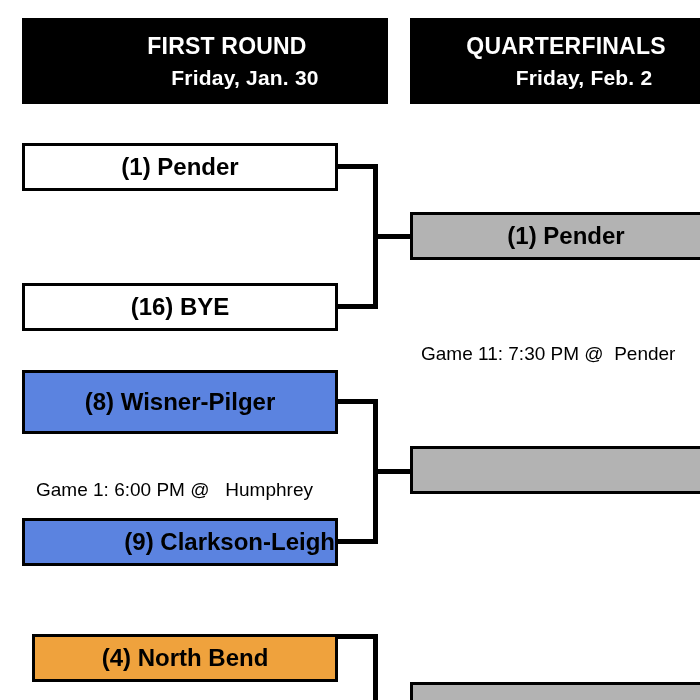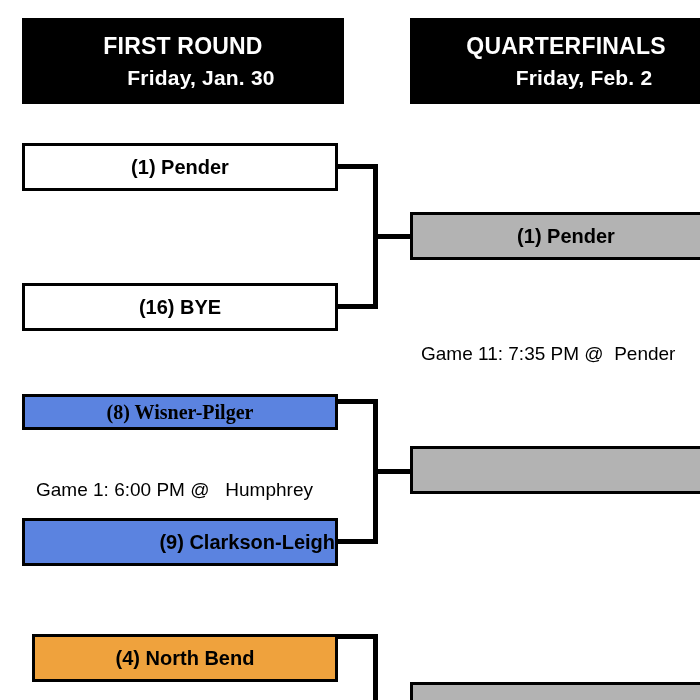--- a/index.html
+++ b/index.html
@@ -44,21 +44,21 @@
 
   
   .slot {
     position: absolute;
     box-sizing: border-box;
     border: 3px solid #000000;
     display: flex;
     align-items: center;
     justify-content: center;
     text-align: center;
-    font-size: 20px;
+    font-size: 24px;
     font-weight: bold;
     color: #000000;
     line-height: 1.0;
     white-space: nowrap;
     overflow: hidden;
   }
   .slot.white  { background: #ffffff; }
   .slot.blue   { background: #5B83E0; }
   .slot.orange { background: #EFA23D; }
   .slot.gray   { background: #B3B3B3; }
@@ -83,21 +83,21 @@
     color: #000000;
     white-space: pre;
     line-height: 1.0;
   }
 </style>
 </head>
 <body>
 
 <div id="bracket-root">
 
-  <div class="round-header" style="left:22px; top:18px; width:322px; height:86px;">
+  <div class="round-header" style="left:22px; top:18px; width:322px; height:86px;padding-left:44px;">
     <div class="rh-title">FIRST ROUND</div>
     <div class="rh-date">Friday, Jan. 30</div>
   </div>
 
   <div class="round-header" style="left:410px; top:18px; width:312px; height:86px;">
     <div class="rh-title">QUARTERFINALS</div>
     <div class="rh-date">Friday, Feb. 2</div>
   </div>
 
   <div class="slot white" style="left:22px; top:143px; width:316px; height:48px;">
@@ -110,23 +110,23 @@
 
   <div class="conn-h" style="left:338px; top:164px; width:40px;  height:5px;"></div>
   <div class="conn-h" style="left:338px; top:304px; width:40px;  height:5px;"></div>
   <div class="conn-v" style="left:373px; top:164px; width:5px;   height:145px;"></div>
   <div class="conn-h" style="left:373px; top:234px; width:40px;  height:5px;"></div>
 
   <div class="slot gray" style="left:410px; top:212px; width:312px; height:48px;">
     <span class="slot-label">(1) Pender</span>
   </div>
 
-  <div class="game-caption" style="left:421px; top:344px;">Game 11: 7:35 PM @  Pender</div>
+  <div class="game-caption" style="left:421px; top:344px;">Game 11: 7:30 PM @  Pender</div>
 
-  <div class="slot blue" style="left:22px; top:394px; width:316px; height:36px;font-family:Liberation Serif, serif;">
+  <div class="slot blue" style="left:22px; top:370px; width:316px; height:64px;">
     <span class="slot-label">(8) Wisner-Pilger</span>
   </div>
 
   <div class="game-caption" style="left:36px; top:468px;margin-top:12px;">Game 1: 6:00 PM @   Humphrey</div>
 
   <div class="slot blue" style="left:22px; top:518px; width:316px; height:48px;justify-content:flex-end;">
     <span class="slot-label">(9) Clarkson-Leigh</span>
   </div>
 
   <div class="conn-h" style="left:338px; top:399px; width:40px;  height:5px;"></div>

